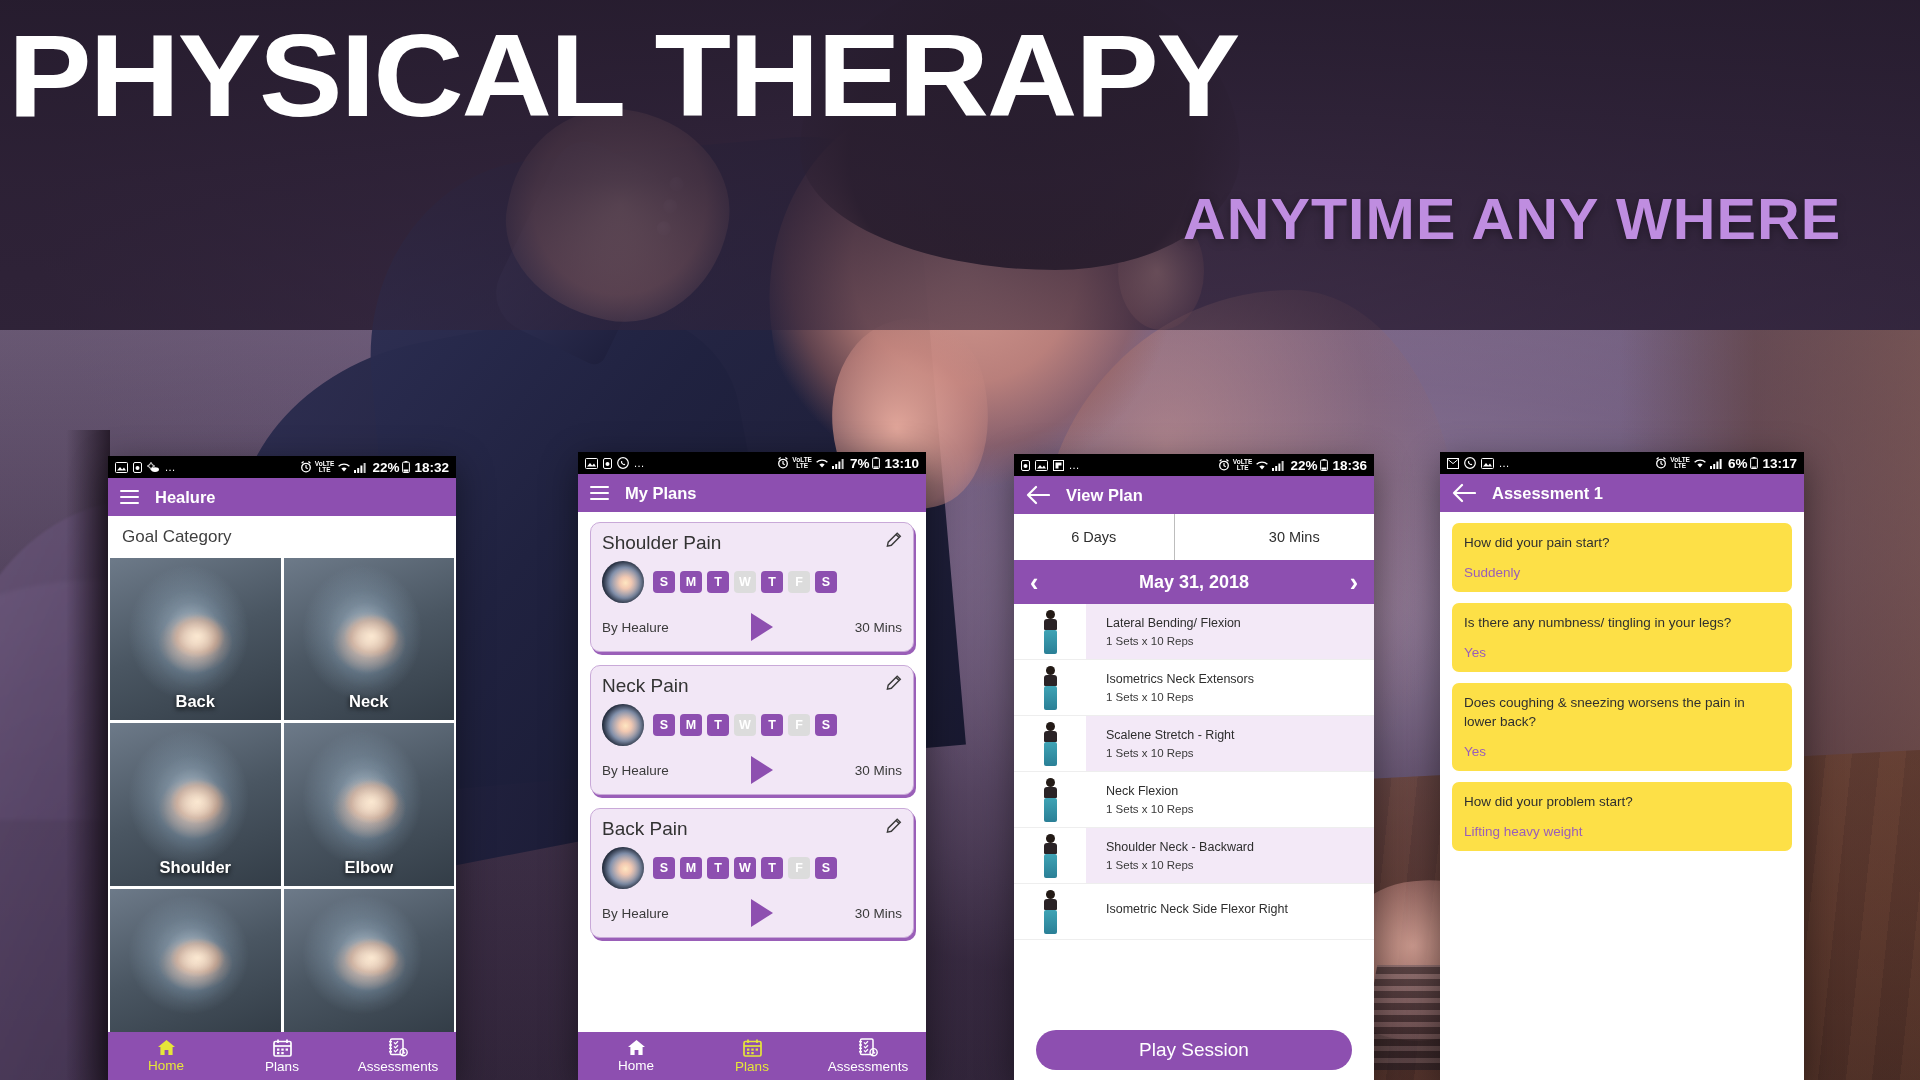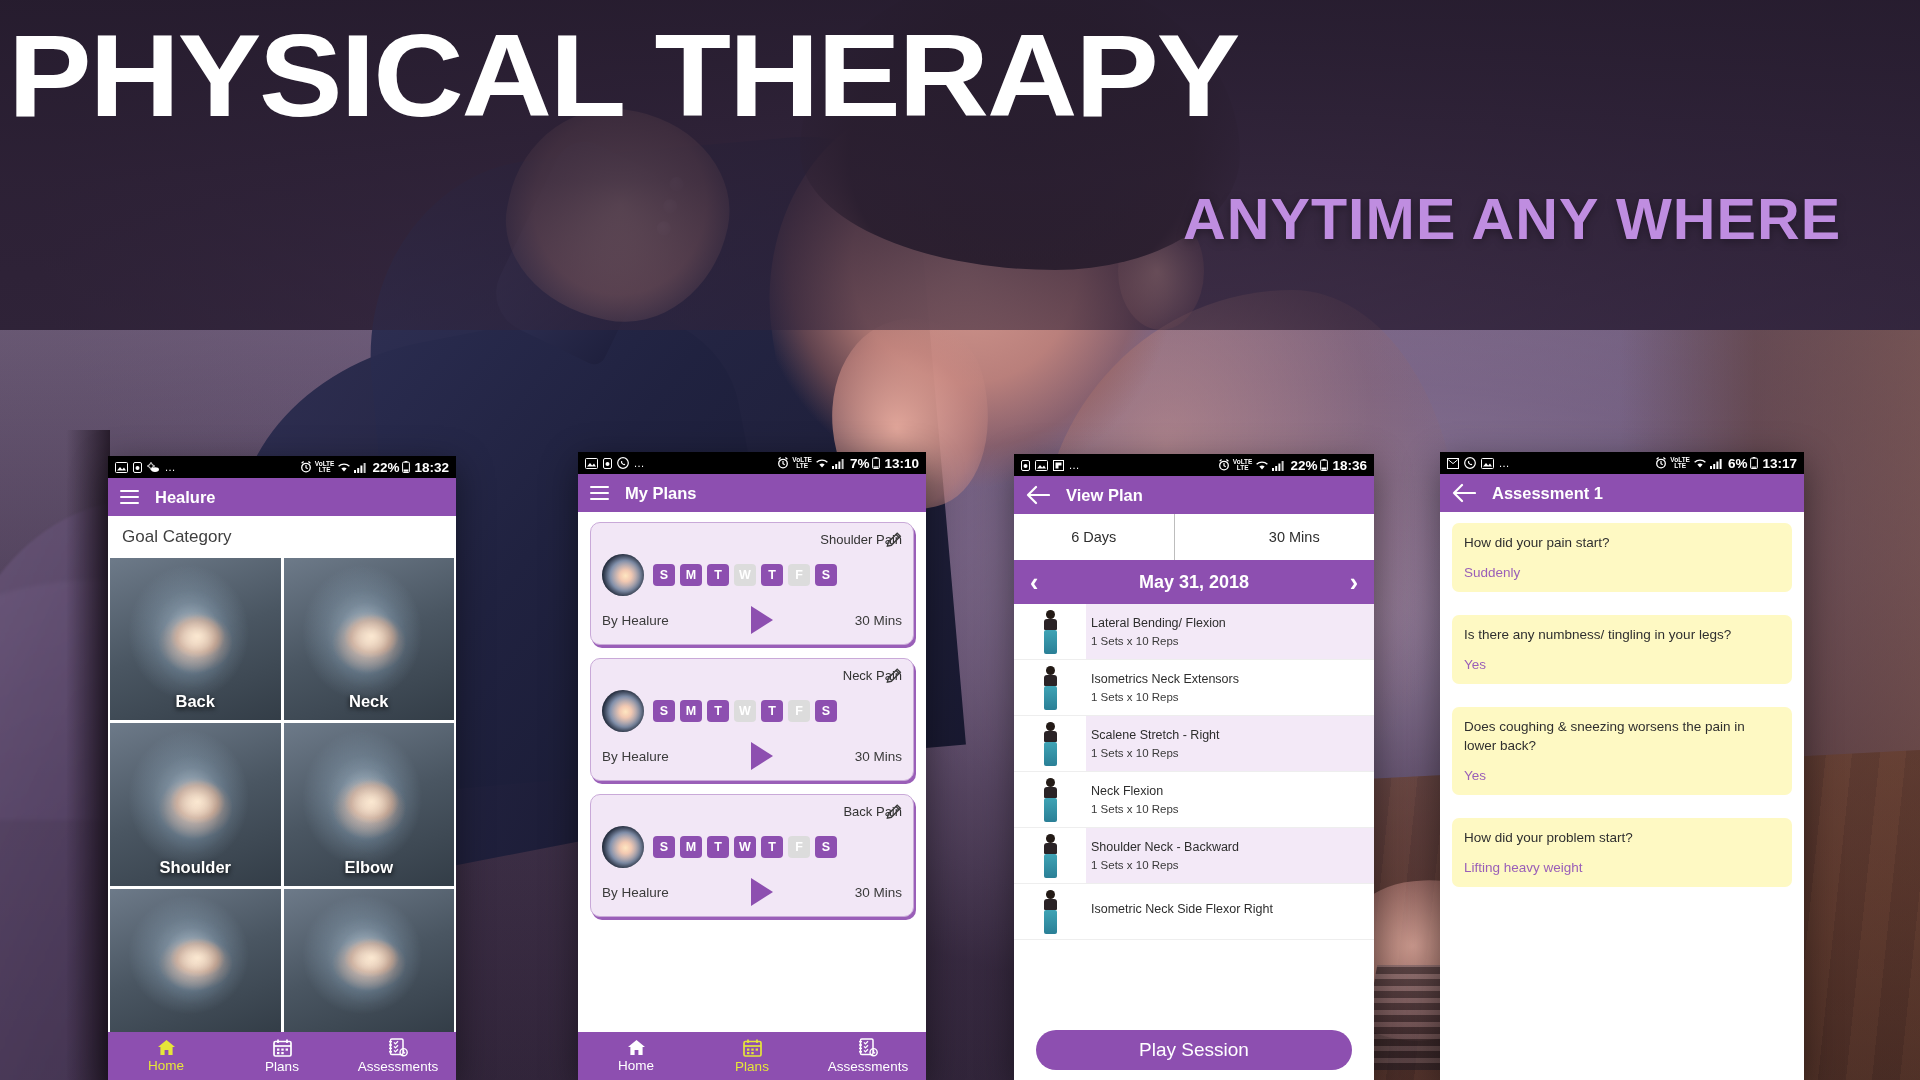--- a/index.html
+++ b/index.html
@@ -224,21 +224,21 @@
   .navitem.active .nlabel { color:#e6e639; }
   .navitem svg { display:block; }
 
   
   .plans-body { flex:1 1 auto; background:#fff; padding:10px 12px 0; overflow:hidden; }
   .plan-card {
     background:#f2e7f6; border-radius:10px; border:1px solid #c9a9d8;
     box-shadow:2px 3px 0 #9a5fb8; padding:9px 11px 10px; margin-bottom:13px;
     position:relative;
   }
-  .plan-title { font-size:13px; color:#333;text-align:right; }
+  .plan-title { font-size:19px; color:#333; }
   .edit-icon { position:absolute; right:11px; top:9px; cursor:pointer; }
   .plan-mid { display:flex; align-items:center; gap:9px; margin-top:7px; }
   .plan-thumb {
     width:42px; height:42px; border-radius:50%; flex:0 0 auto;
     background:
       radial-gradient(circle at 56% 52%, rgba(255,230,190,.95) 0%, rgba(242,170,110,.5) 18%, rgba(60,92,128,.6) 48%, rgba(16,26,48,1) 82%);
     box-shadow:inset 0 0 8px rgba(0,0,0,.6);
   }
   .days { display:flex; gap:5px; }
   .day {
@@ -274,39 +274,39 @@
   .ex-row { display:flex; align-items:center; height:56px; border-bottom:1px solid #eee; }
   .ex-row.alt { background:#f3e9f7; }
   .ex-thumb {
     width:72px; height:100%; flex:0 0 auto; background:#fff;
     display:flex; align-items:center; justify-content:center;
   }
   .ex-fig { width:17px; height:44px; position:relative; }
   .ex-fig .hd { position:absolute; left:4px; top:0; width:9px; height:9px; border-radius:50%; background:#231a16; }
   .ex-fig .tp { position:absolute; left:2px; top:9px; width:13px; height:11px; background:#2a2326; border-radius:3px 3px 1px 1px; }
   .ex-fig .lg { position:absolute; left:2px; top:20px; width:13px; height:24px; background:linear-gradient(180deg,#3fa3b5,#2a7f96); border-radius:2px; }
-  .ex-txt { padding-left:5px; }
+  .ex-txt { padding-left:20px; }
   .ex-name { font-size:12.5px; color:#2d2d2d; }
   .ex-reps { font-size:11.5px; color:#3a3a3a; margin-top:5px; }
   .play-session-wrap {
     position:absolute; left:0; right:0; bottom:10px;
     display:flex; justify-content:center;
   }
   .play-session {
     width:88%; height:40px; border-radius:22px; background:#8d4fb0;
     color:#fff; font-size:19px; border:none; cursor:pointer;
     font-family:"Liberation Sans", sans-serif;
     display:flex; align-items:center; justify-content:center;
   }
 
   
   .assess-body { flex:1 1 auto; background:#fff; padding:11px 12px 0; overflow:hidden; }
   .q-card {
-    background:#fef9c3; border-radius:7px; padding:11px 12px 12px;
-    margin-bottom:23px;
+    background:#fde047; border-radius:7px; padding:11px 12px 12px;
+    margin-bottom:11px;
   }
   .q-text { font-size:13.5px; color:#2f2f2f; line-height:1.35; }
   .q-ans { font-size:13.5px; color:#9a5fb8; margin-top:13px; }
 
   
   .strip-dark {
     position:absolute; left:66px; top:430px; width:44px; height:650px;
     background:linear-gradient(90deg, rgba(36,24,38,.0), rgba(28,18,30,.82));
   }
 </style>

